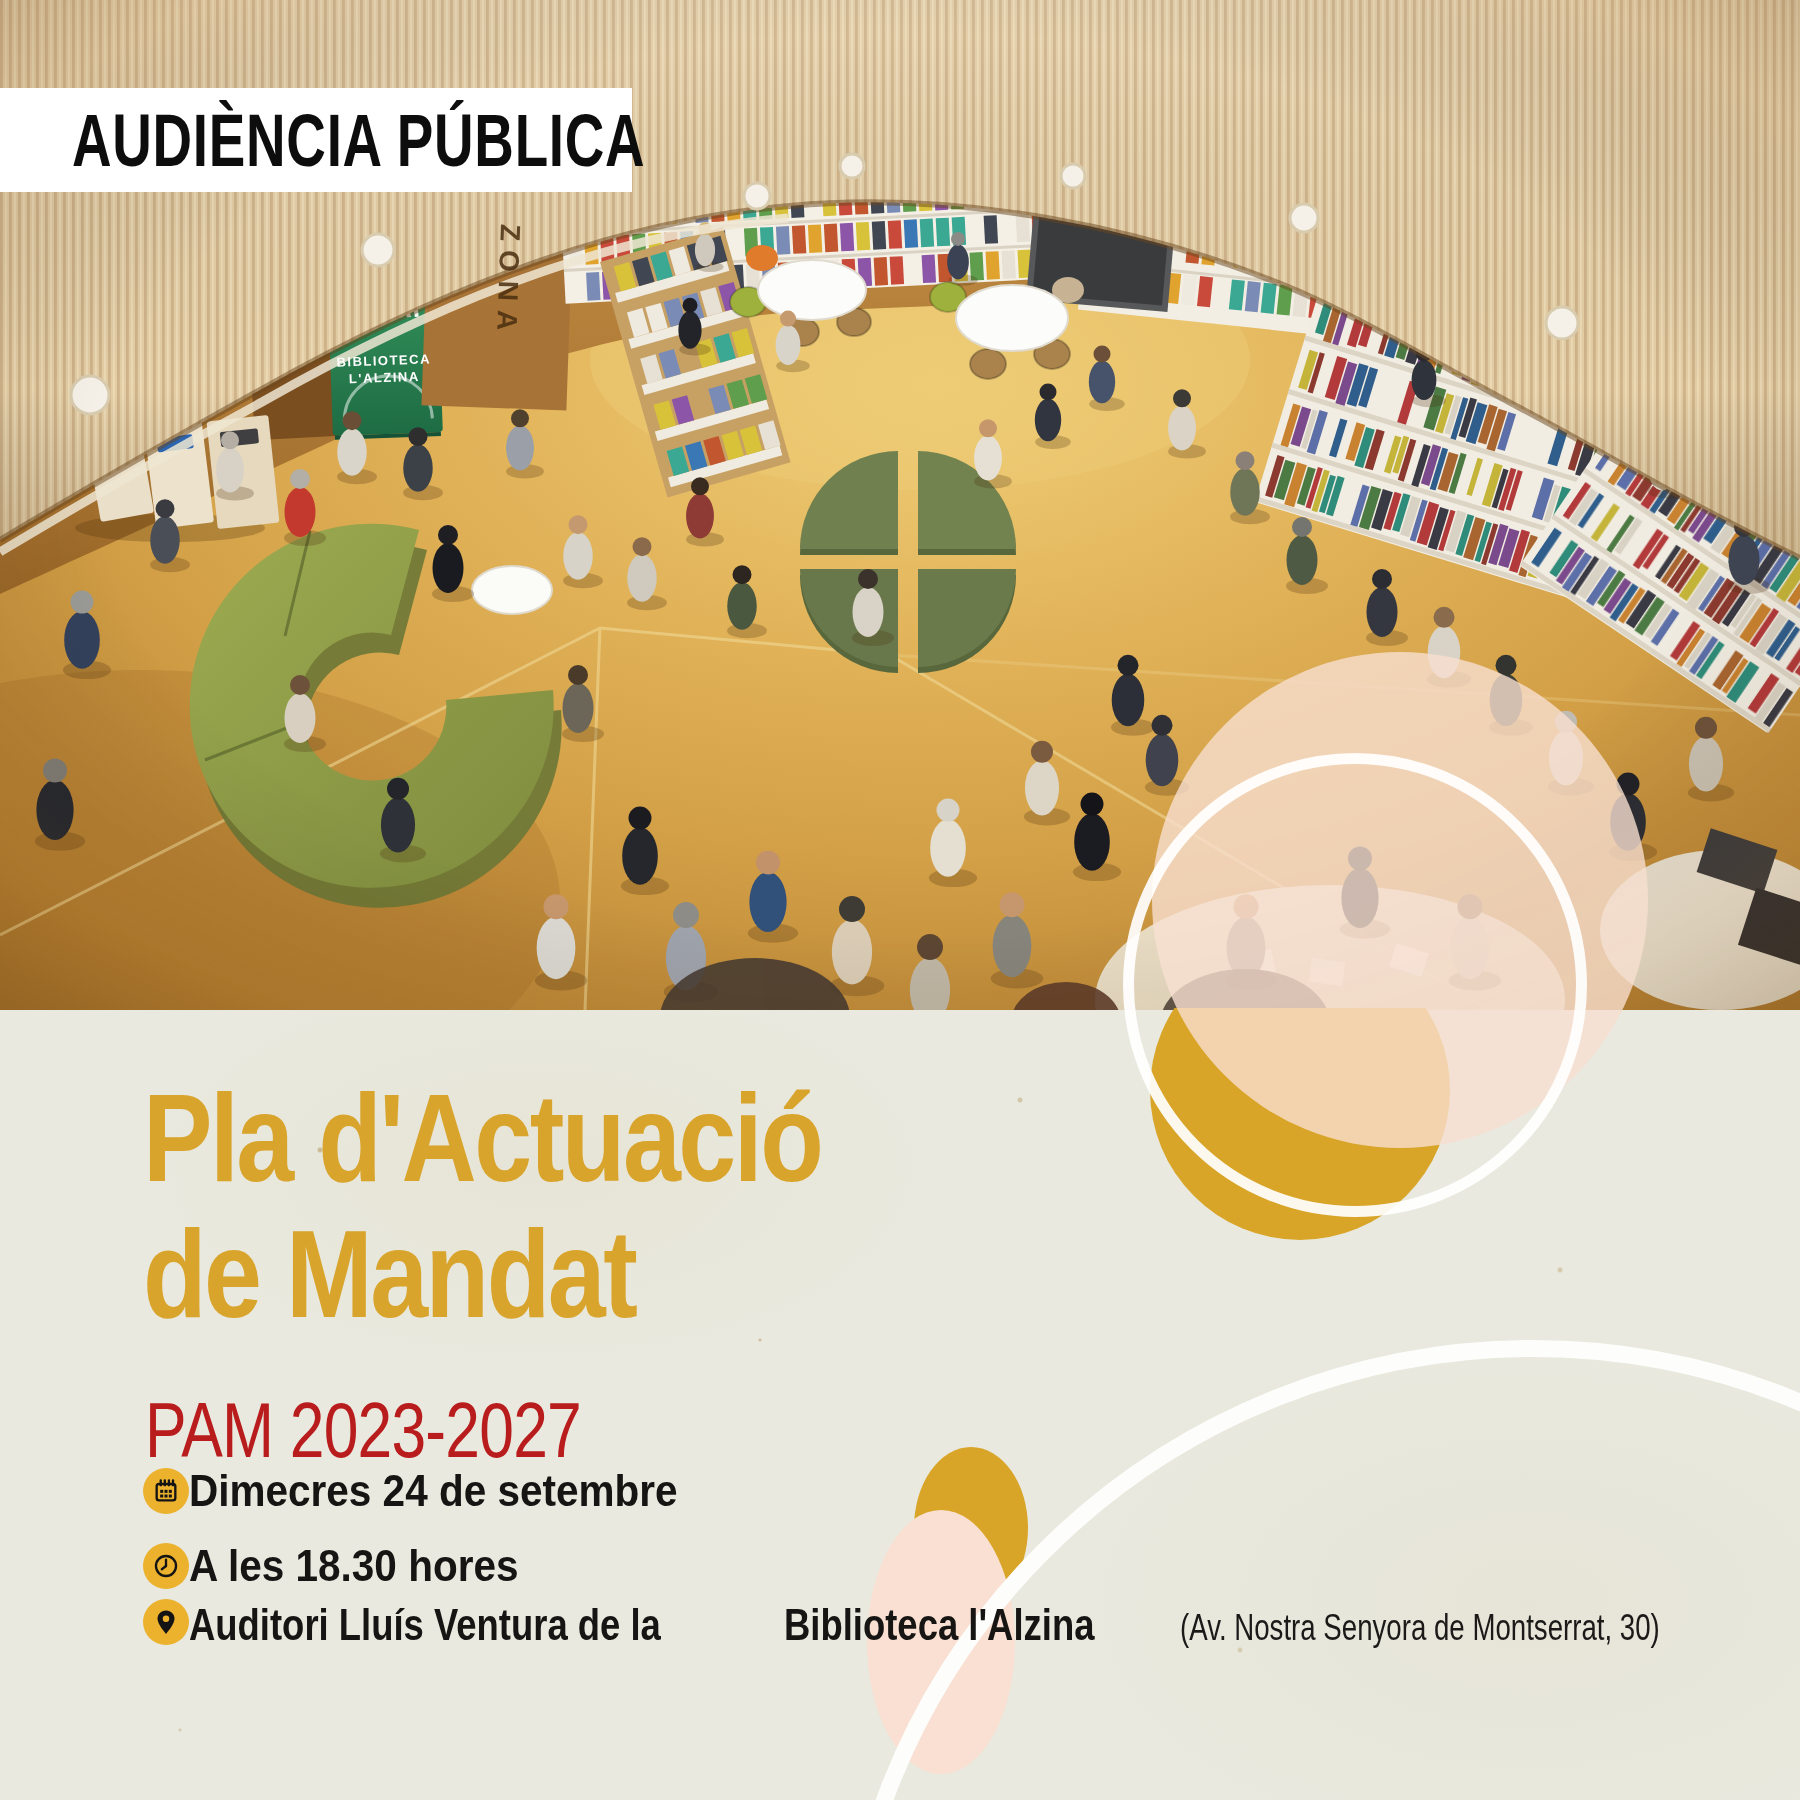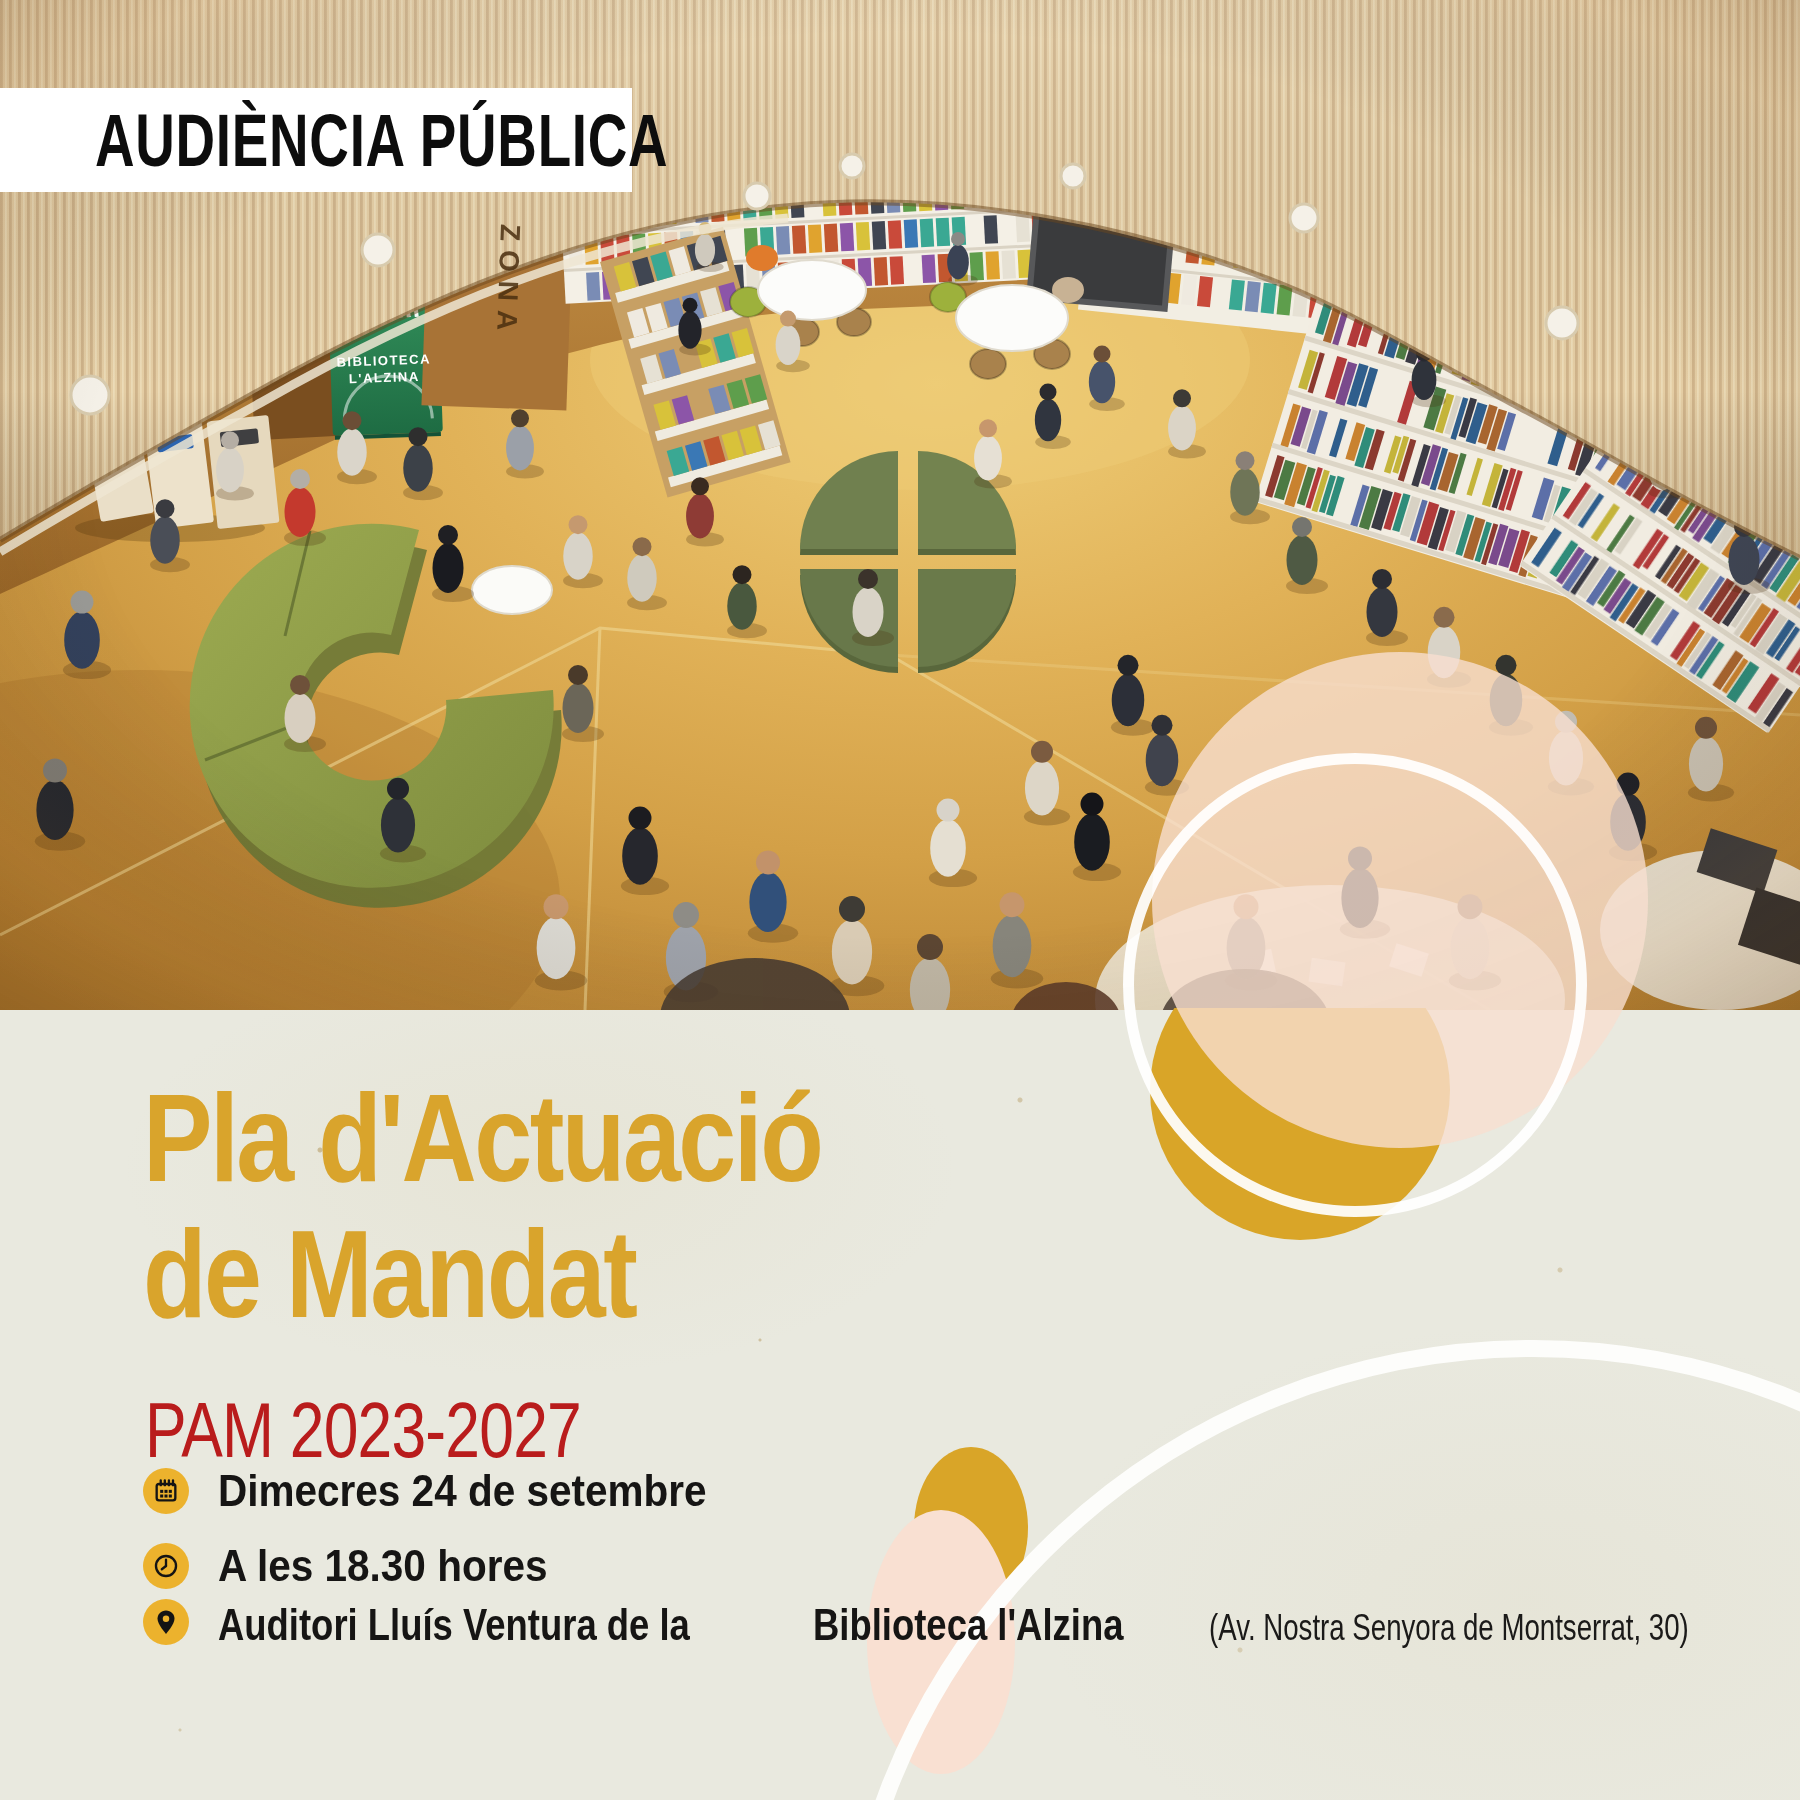--- a/index.html
+++ b/index.html
@@ -14,21 +14,21 @@
   
   .zona-label{position:absolute;left:492px;top:224px;writing-mode:vertical-rl;
       font-weight:bold;font-size:28px;letter-spacing:9px;color:#4A2F10;opacity:.85;
       transform:rotate(2deg);}
   .banner-label{position:absolute;left:331px;top:352px;width:106px;text-align:center;
       color:#fff;font-weight:bold;font-size:13px;letter-spacing:1.5px;line-height:17px;
       transform:rotate(-2deg);}
 
   
   .badge{position:absolute;left:0;top:88px;width:632px;height:104px;background:#FFFFFF;
-      display:flex;align-items:center;padding-left:95px;}
+      display:flex;align-items:center;padding-left:72px;}
   .badge span{display:inline-block;transform:scaleX(.74);transform-origin:0 50%;
       font-weight:bold;font-size:74px;letter-spacing:1px;color:#0D0D0D;white-space:nowrap;}
 
   
   .bottom{position:absolute;left:0;top:1010px;width:1800px;height:790px;background:#E9E9DF;
       background-image:
         radial-gradient(circle 3px at 320px 140px, rgba(176,146,84,.5) 0 2px, transparent 3px),
         radial-gradient(circle 3px at 1020px 90px, rgba(176,146,84,.4) 0 2px, transparent 3px),
         radial-gradient(circle 2px at 760px 330px, rgba(176,146,84,.45) 0 1px, transparent 2px),
         radial-gradient(circle 3px at 1560px 260px, rgba(176,146,84,.35) 0 2px, transparent 3px),
@@ -55,21 +55,21 @@
   .subtitle{position:absolute;left:145px;top:1387px;color:#b91c1c;font-weight:normal;
       font-size:78px;line-height:86px;letter-spacing:-1px;white-space:nowrap;}
   .subtitle span{display:inline-block;transform:scaleX(.8);transform-origin:0 50%;}
 
   .event-row{position:absolute;left:143px;display:flex;align-items:flex-start;}
   .icon-circle{width:46px;height:46px;border-radius:50%;background:#ECB22D;flex:0 0 46px;
       display:flex;align-items:center;justify-content:center;}
   .row-1{top:1468px;align-items:center;}
   .row-2{top:1543px;align-items:flex-start;}
   .row-3{top:1599px;}
-  .event-text{margin-left:29px;color:#161514;font-weight:bold;font-size:45px;line-height:46px;white-space:nowrap;}
+  .event-text{color:#161514;font-weight:bold;font-size:45px;line-height:46px;white-space:nowrap;}
   .event-text > span{display:inline-block;transform:scaleX(.9);transform-origin:0 50%;}
   .loc-line{display:block;font-weight:bold;font-size:45px;line-height:51px;}
   .loc-line > span{display:inline-block;transform:scaleX(.9);transform-origin:0 50%;}
   .loc-note{display:block;font-weight:normal;font-size:37px;line-height:48px;color:#1B1A19;}
   .loc-note > span{display:inline-block;transform:scaleX(.83);transform-origin:0 50%;}
 </style>
 </head>
 <body>
 
 <div class="poster">

